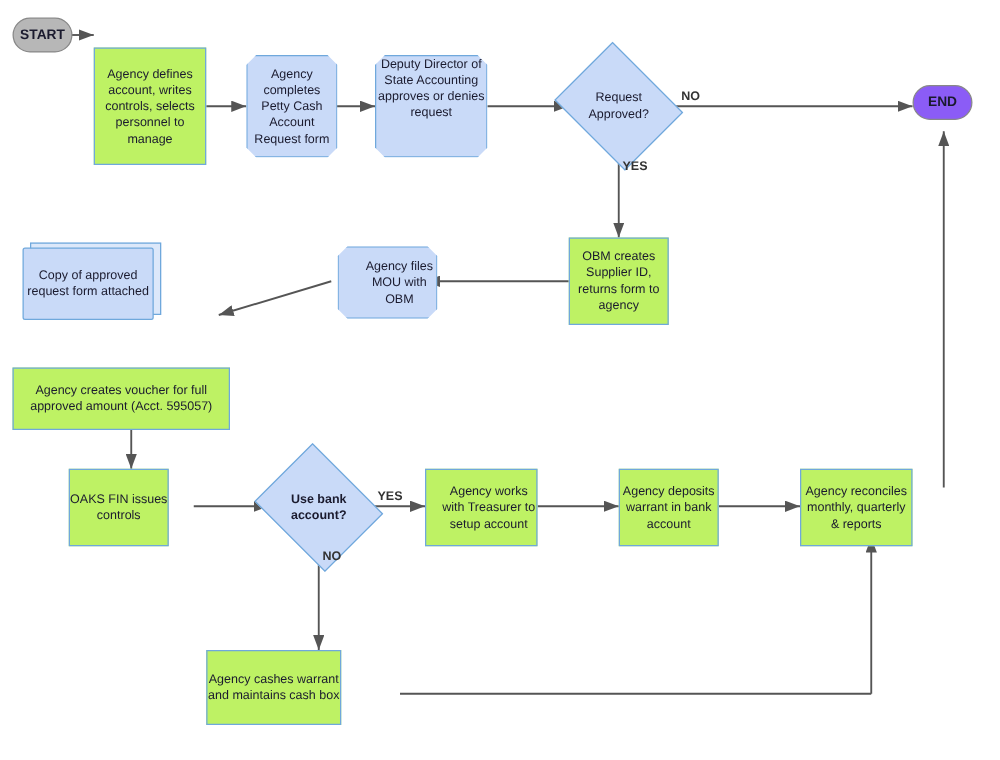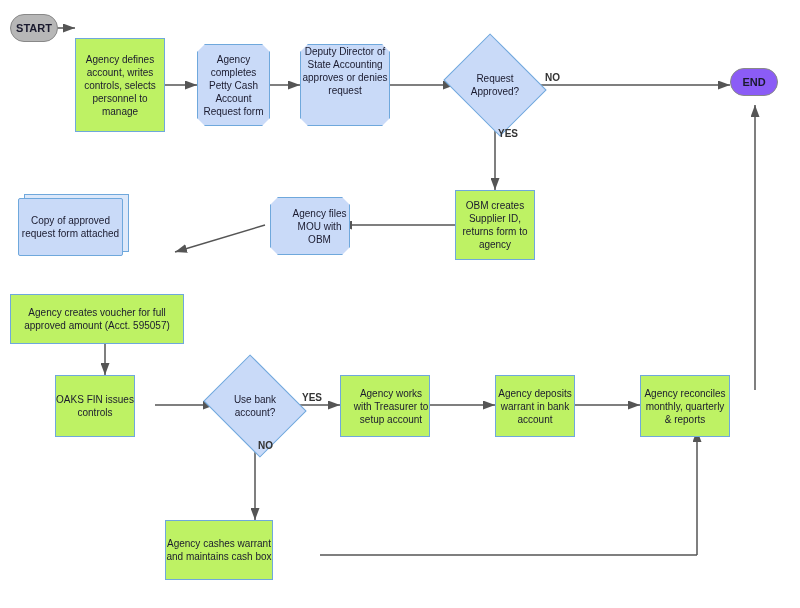--- a/index.html
+++ b/index.html
@@ -195,21 +195,21 @@
   </div>
 
   <div class="node rect" style="left:10px; top:252px; width:174px; height:50px;margin-top:42px;">
     <span>Agency creates voucher for full approved amount (Acct. 595057)</span>
   </div>
 
   <div class="node rect" style="left:55px; top:375px; width:80px; height:62px;">
     <span>OAKS FIN issues controls</span>
   </div>
 
-  <div class="diamond-wrap" style="position:absolute; left:215px; top:373px; width:80px; height:66px;">
+  <div class="diamond-wrap" style="position:absolute; left:215px; top:373px; width:80px; height:66px;font-weight:bold;">
     <div class="diamond"></div>
     <span class="diamond-text">Use bank account?</span>
   </div>
 
   <div class="arrow-label" style="left:302px; top:392px;">
     <span>YES</span>
   </div>
 
   <div class="arrow-label" style="left:258px; top:440px;">
     <span>NO</span>

